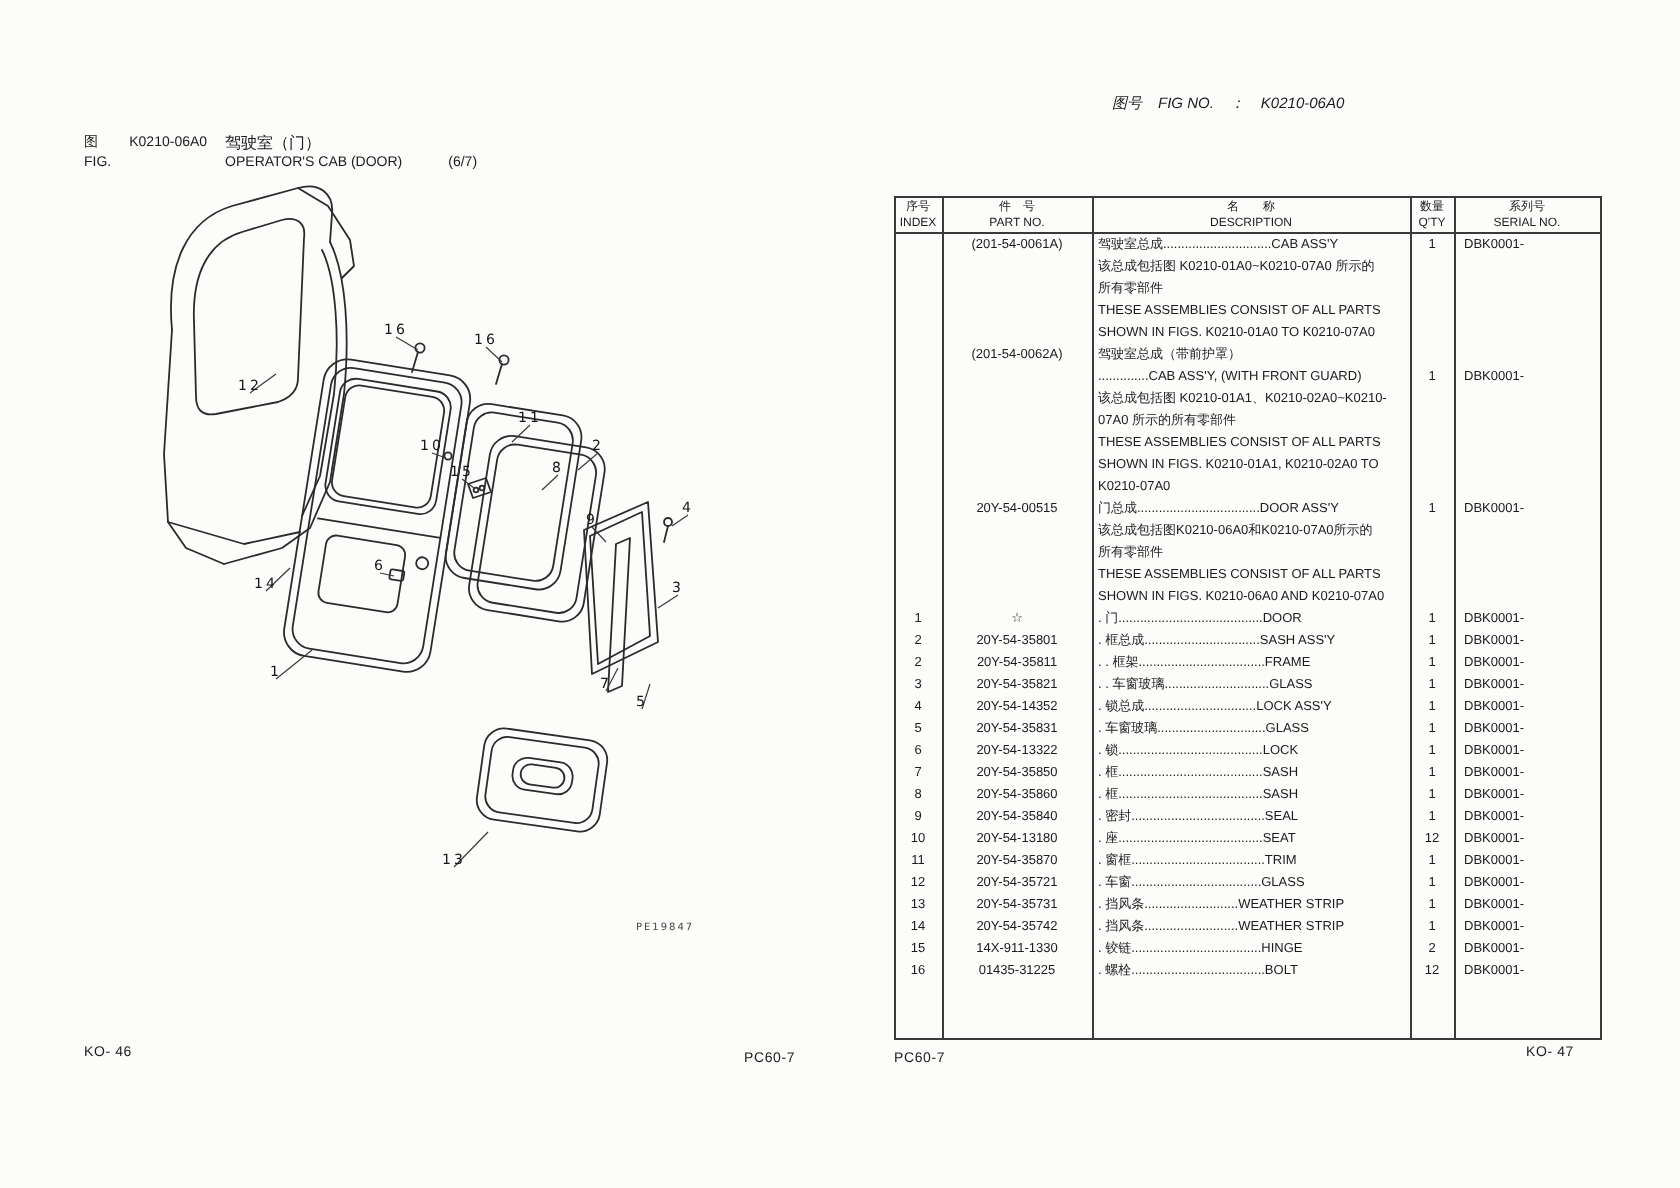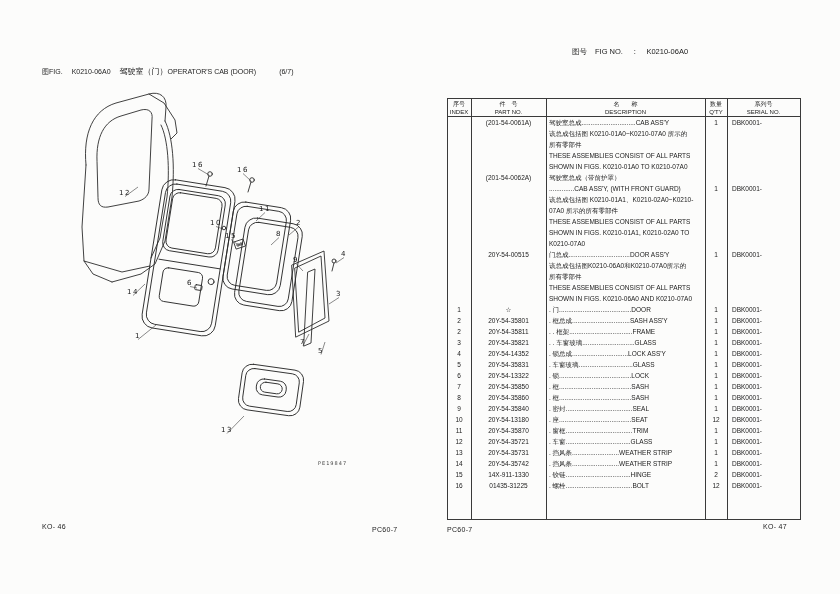--- a/index.html
+++ b/index.html
@@ -6,26 +6,26 @@
   html,body { width:840px; height:594px; overflow:hidden; }
   body {
     position:relative;
     background:#fcfcfb;
     color:#1b1b1b;
     font-family:"Liberation Sans","DejaVu Sans",sans-serif;
   }
 
   
   .fig-header { position:absolute; left:42px; top:67px; display:flex; gap:9px; font-size:7px; line-height:10px; white-space:nowrap; }
-  .fh-col { display:flex; }
+  .fh-col { display:flex; flex-direction:column; }
   .cn-title { font-size:8px; }
   .sheet { margin-left:14px; align-self:flex-end; }
 
   
-  .figno-header { position:absolute; left:572px; top:47px; display:flex; gap:8px; font-size:7.5px; white-space:nowrap; }
+  .figno-header { position:absolute; left:556px; top:47px; display:flex; gap:8px; font-size:7.5px; white-space:nowrap;font-style:italic; }
 
   
   .footer { position:absolute; font-size:7px; letter-spacing:0.3px; }
   .f-ko46 { left:42px;  top:523px; }
   .f-pc-l { left:372px; top:526px; }
   .f-pc-r { left:447px; top:526px; }
   .f-ko47 { left:763px; top:523px; }
 
   
   #drawing { position:absolute; left:40px; top:75px; width:400px; height:450px; }

